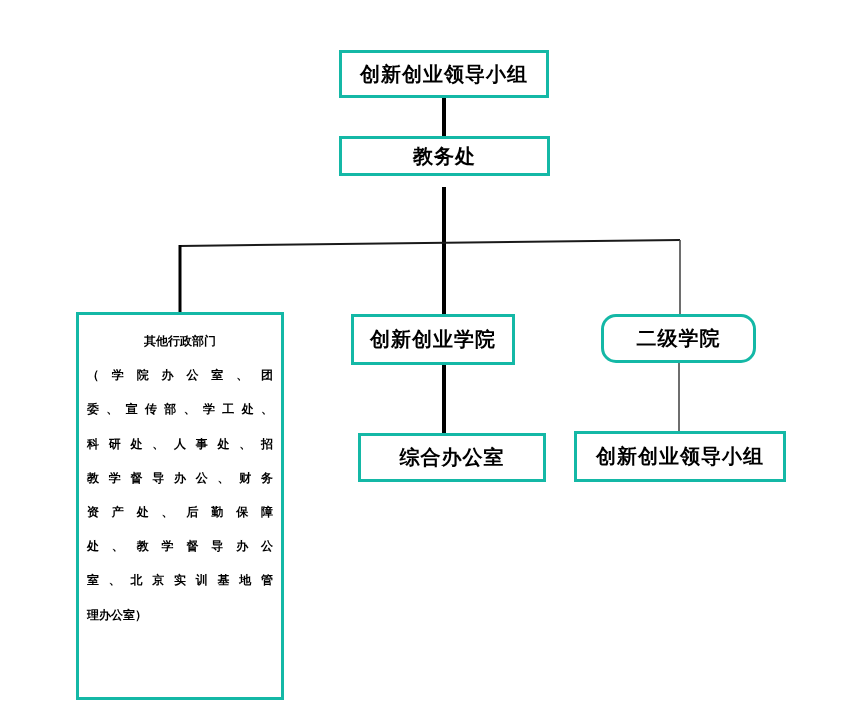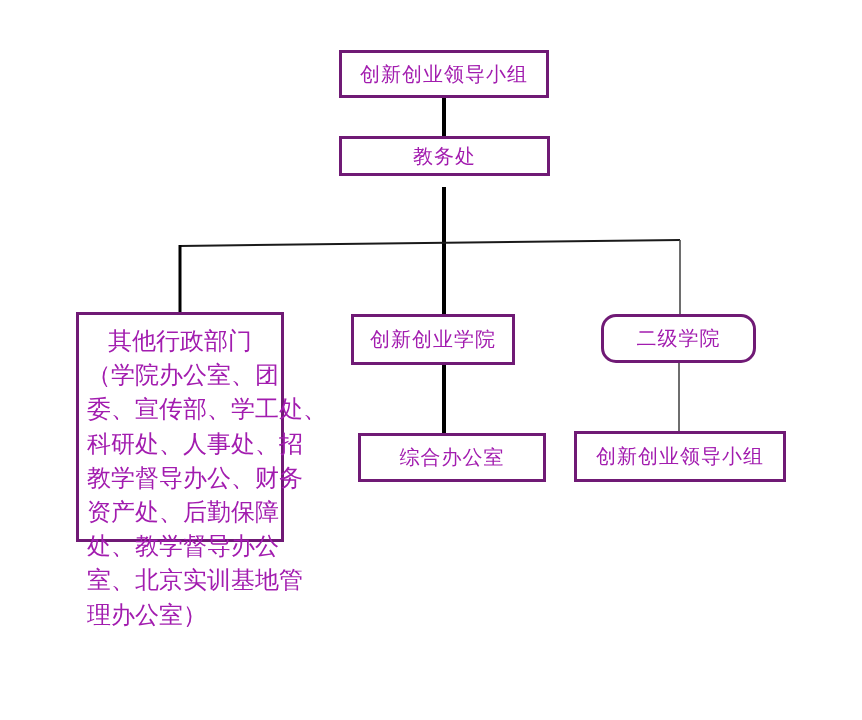--- a/index.html
+++ b/index.html
@@ -19,42 +19,42 @@
     position: absolute;
     left: 0;
     top: 0;
     width: 862px;
     height: 720px;
   }
   .node {
     position: absolute;
     box-sizing: border-box;
     background: #ffffff;
-    border: 3px solid #701a75;
-    color: #a21caf;
-    font-weight: normal;
+    border: 3px solid #14b8a6;
+    color: #000000;
+    font-weight: bold;
     display: flex;
     align-items: center;
     justify-content: center;
     font-size: 20px;
     letter-spacing: 1px;
     text-align: center;
   }
   #node-leading-group-top   { left: 339px; top:  50px; width: 210px; height: 48px; }
   #node-academic-affairs    { left: 339px; top: 136px; width: 211px; height: 40px; }
   #node-innovation-college  { left: 351px; top: 314px; width: 164px; height: 51px; }
   #node-general-office      { left: 358px; top: 433px; width: 188px; height: 49px; justify-content: center; }
   #node-secondary-colleges  { left: 601px; top: 314px; width: 155px; height: 49px; border-radius: 15px; }
   #node-secondary-leading-group { left: 574px; top: 431px; width: 212px; height: 51px; }
 
   #node-other-departments {
-    left: 76px; top: 312px; width: 208px; height: 230px;
+    left: 76px; top: 312px; width: 208px; height: 388px;
     display: block;
     padding: 9px 8px 6px 8px;
-    font-size: 24px;
+    font-size: 12px;
     line-height: 34.2px;
     letter-spacing: 0;
     text-align: left;
   }
   .dept-line {
     text-align: justify;
     text-align-last: justify;
     white-space: nowrap;
   }
   .dept-line.first {

